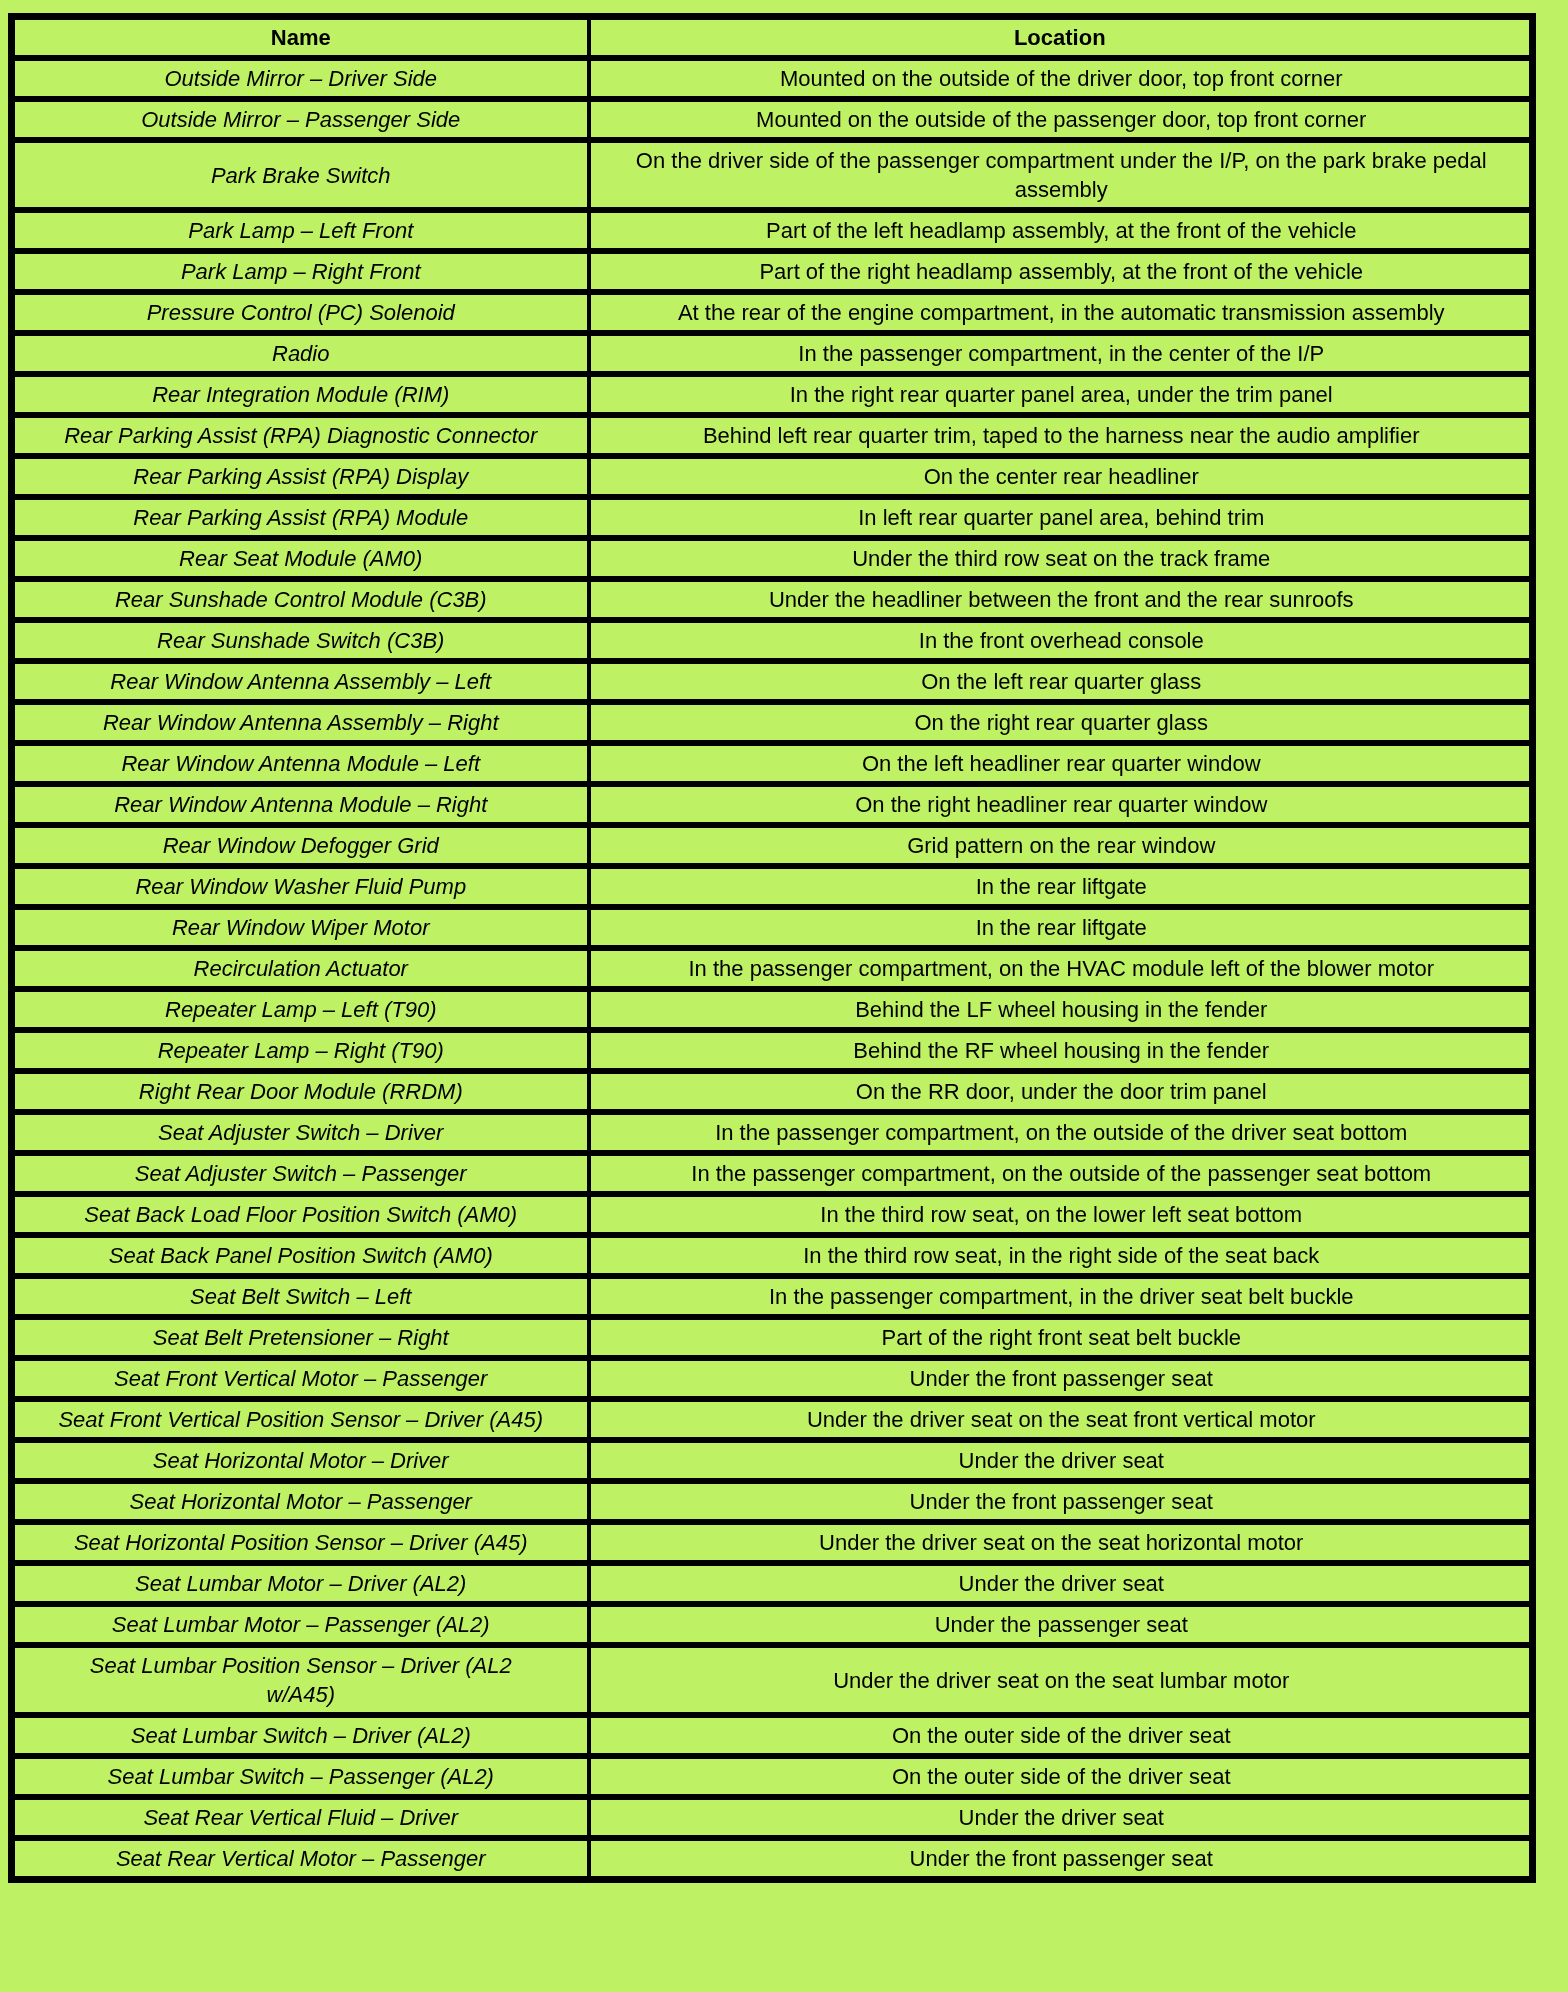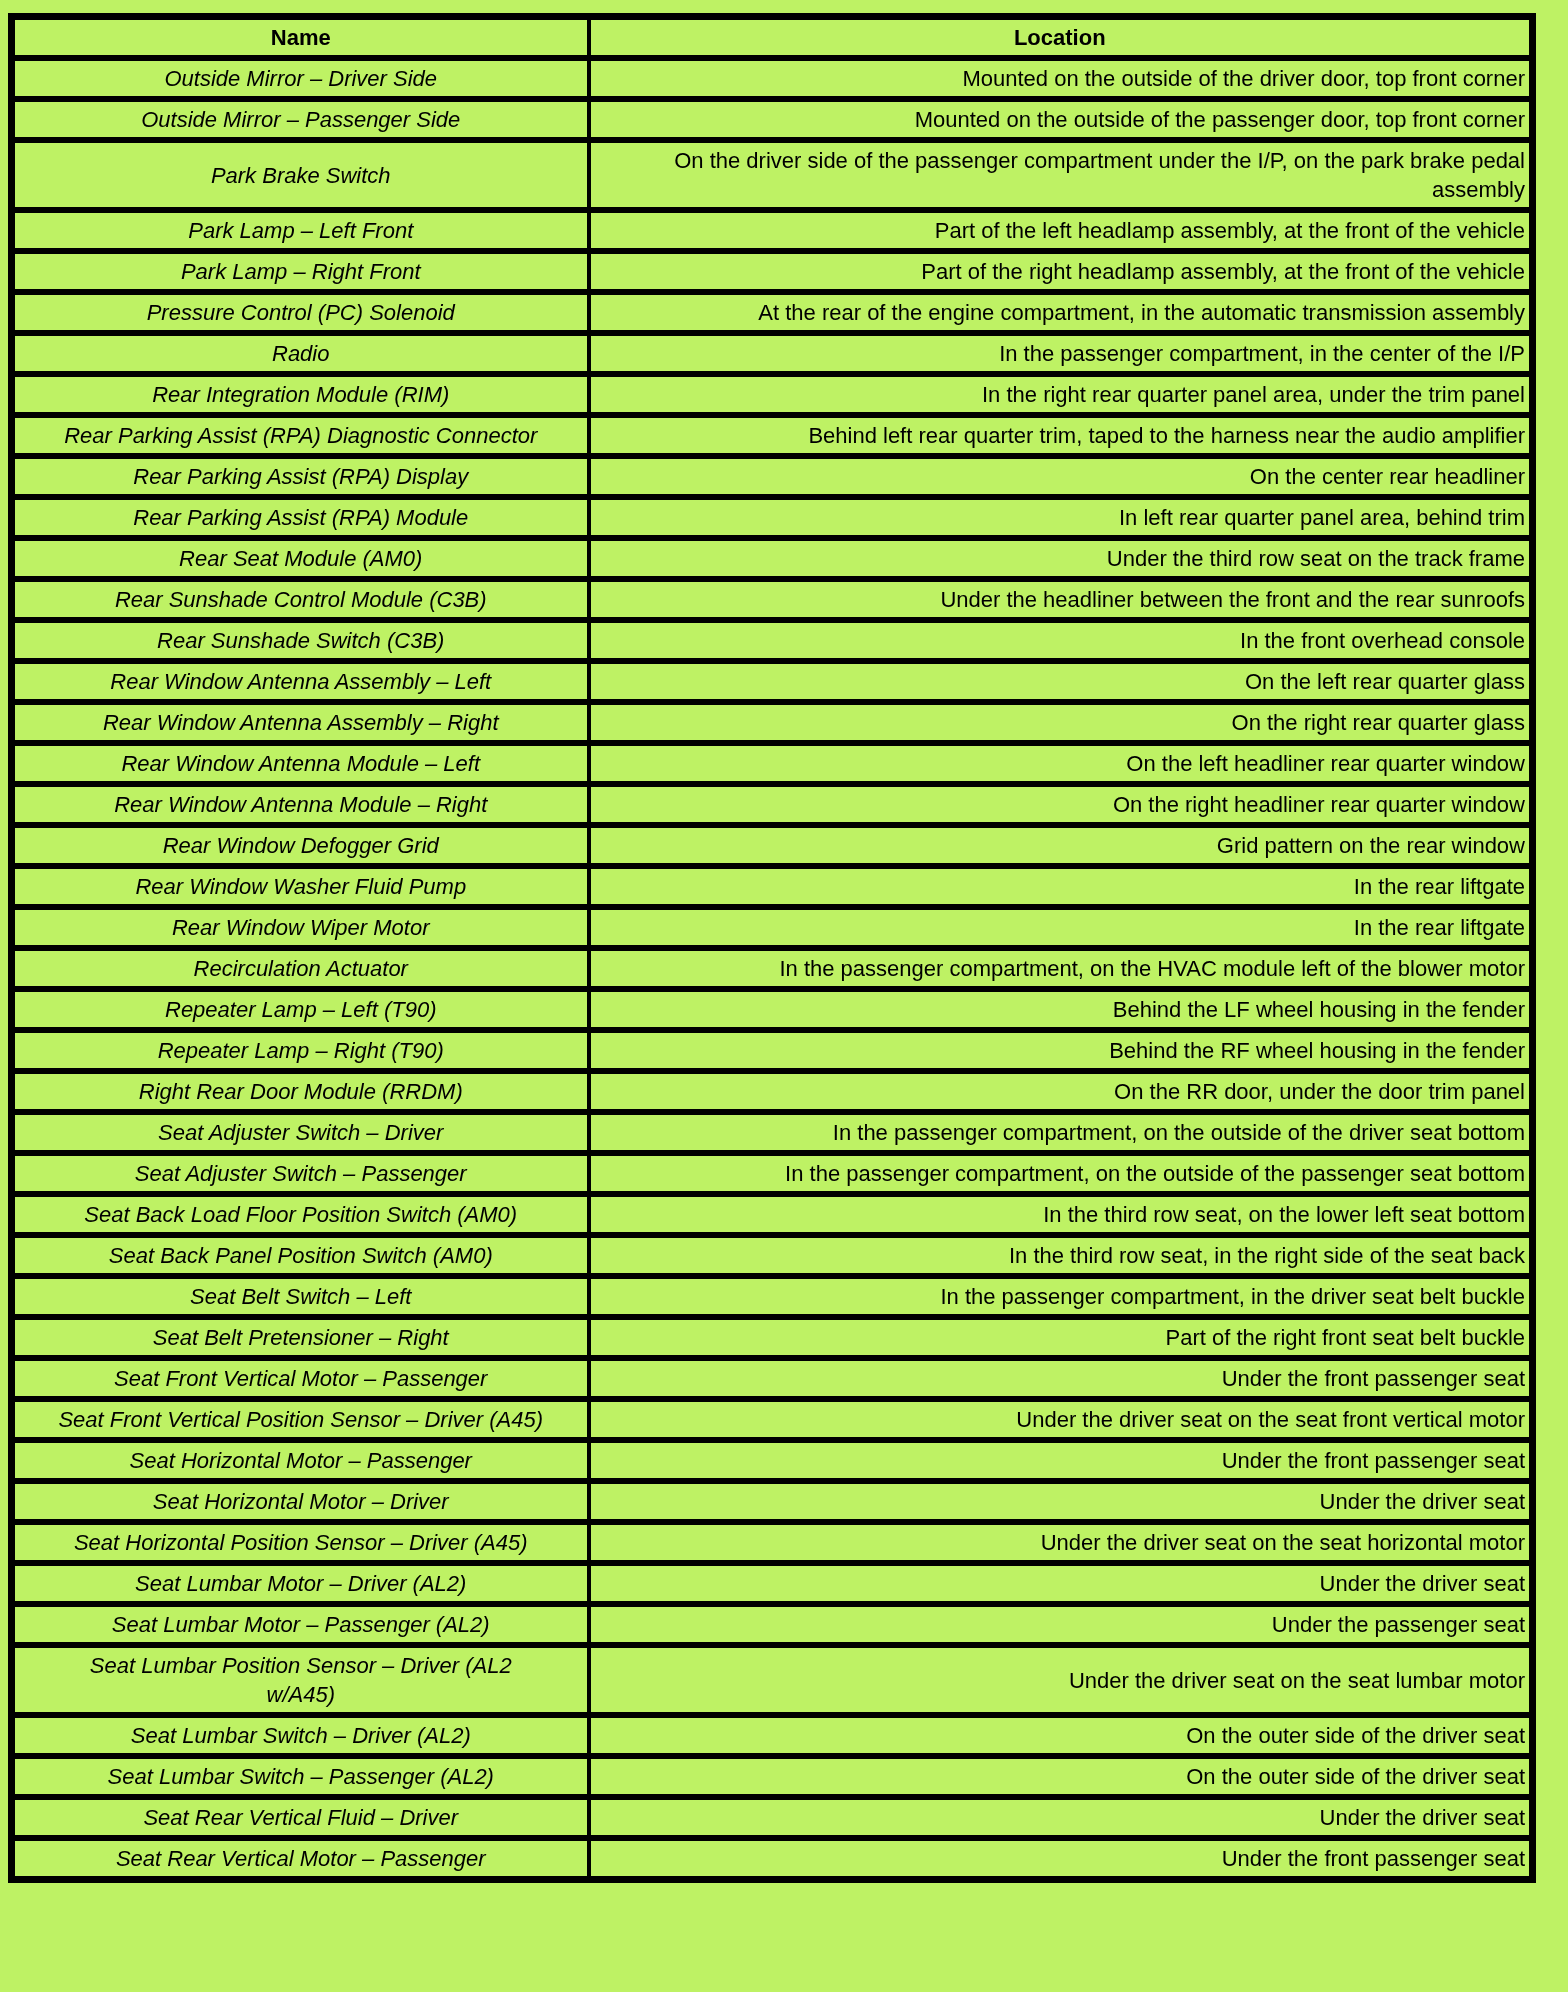--- a/index.html
+++ b/index.html
@@ -38,21 +38,21 @@
     text-align: center;
     padding: 3px 4px;
   }
   td.name-cell {
     text-align: center;
     padding: 3px 4px;
     white-space: pre-line;
     font-style: italic;
   }
   td.location-cell {
-    text-align: right;
+    text-align: center;
     padding: 3px 4px 3px 7px;
   }
 </style>
 </head>
 <body>
 
 <div class="page">
   <table class="component-table">
     <colgroup>
       <col style="width: 577px;">
@@ -191,26 +191,26 @@
         </tr>
         <tr>
           <td class="name-cell">Seat Front Vertical Motor – Passenger</td>
           <td class="location-cell">Under the front passenger seat</td>
         </tr>
         <tr>
           <td class="name-cell">Seat Front Vertical Position Sensor – Driver (A45)</td>
           <td class="location-cell">Under the driver seat on the seat front vertical motor</td>
         </tr>
         <tr>
+          <td class="name-cell">Seat Horizontal Motor – Driver</td>
+          <td class="location-cell">Under the driver seat</td>
+        </tr>
+        <tr>
           <td class="name-cell">Seat Horizontal Motor – Passenger</td>
           <td class="location-cell">Under the front passenger seat</td>
-        </tr>
-        <tr>
-          <td class="name-cell">Seat Horizontal Motor – Driver</td>
-          <td class="location-cell">Under the driver seat</td>
         </tr>
         <tr>
           <td class="name-cell">Seat Horizontal Position Sensor – Driver (A45)</td>
           <td class="location-cell">Under the driver seat on the seat horizontal motor</td>
         </tr>
         <tr>
           <td class="name-cell">Seat Lumbar Motor – Driver (AL2)</td>
           <td class="location-cell">Under the driver seat</td>
         </tr>
         <tr>

